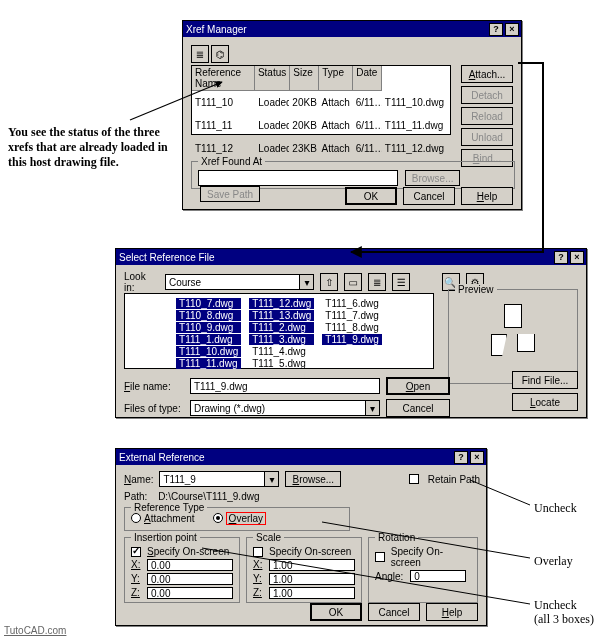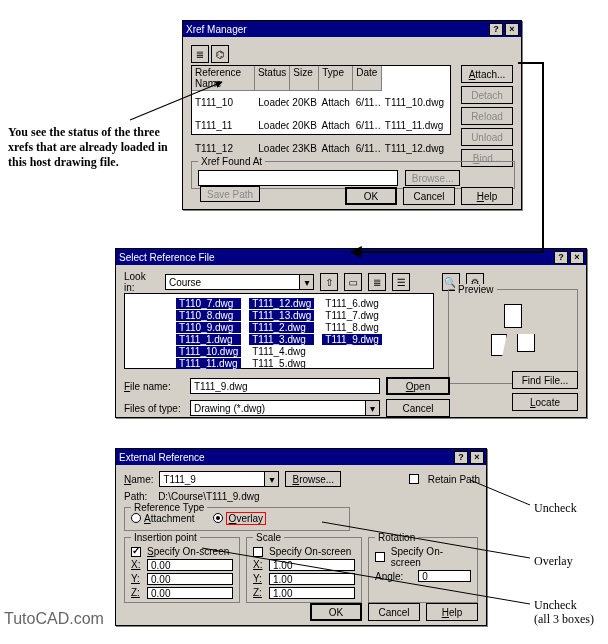--- a/index.html
+++ b/index.html
@@ -9,23 +9,24 @@
     height: 644px;
     background: #fff;
     font-family: "MS Sans Serif", Tahoma, Arial, sans-serif;
     font-size: 10px;
     position: relative;
     color: #000;
   }
   .canvas { position: relative; width: 608px; height: 644px; }
   .watermark {
     position: absolute;
-    left: 4px; bottom: 16px;
-    font-size: 16px;
+    left: 4px; bottom: 8px;
+    font-size: 10px;
     color: #666;
+    text-decoration: underline;
   }
   .side-note {
     position: absolute;
     left: 8px; top: 125px;
     width: 160px;
     font-family: Georgia, "Times New Roman", serif;
     font-size: 12px;
     font-weight: bold;
     line-height: 1.25;
   }
@@ -428,21 +429,21 @@
         <div class="field" style="height:12px;">1.00</div>
       </div>
     </div>
 
     <div class="fieldset" style="width:110px; height:66px;">
       <div class="legend">Rotation</div>
       <div style="display:flex;align-items:center;gap:3px;margin-bottom:2px;">
         <span class="chk"></span>
         <span class="label">Specify On-screen</span>
       </div>
-      <div style="display:flex;align-items:center;gap:15px;">
+      <div style="display:flex;align-items:center;gap:7px;">
         <span class="label">Angle:</span>
         <div class="field" style="height:12px;width:56px;">0</div>
       </div>
     </div>
   </div>
 
   <div style="position:absolute; right:8px; bottom:4px; display:flex; gap:6px;">
     <div class="btn" style="border-width:2px;">
           <span>OK</span>
         </div>

